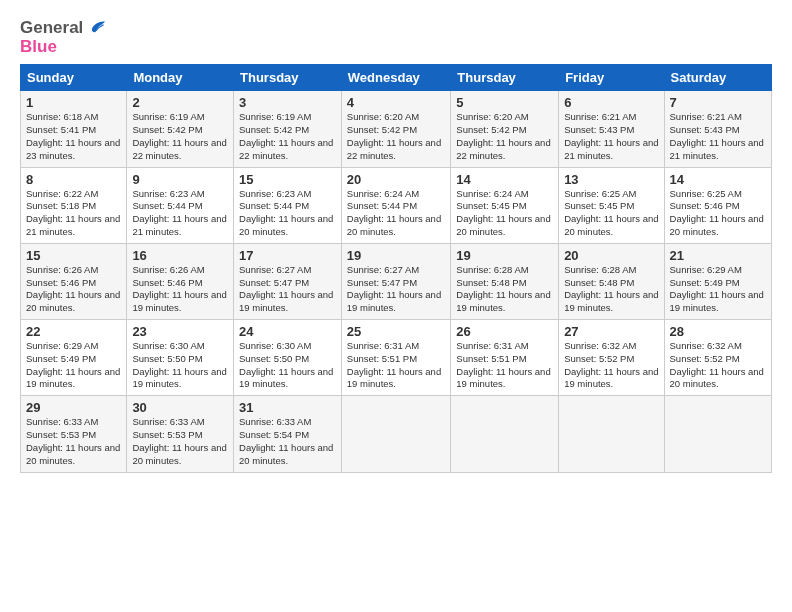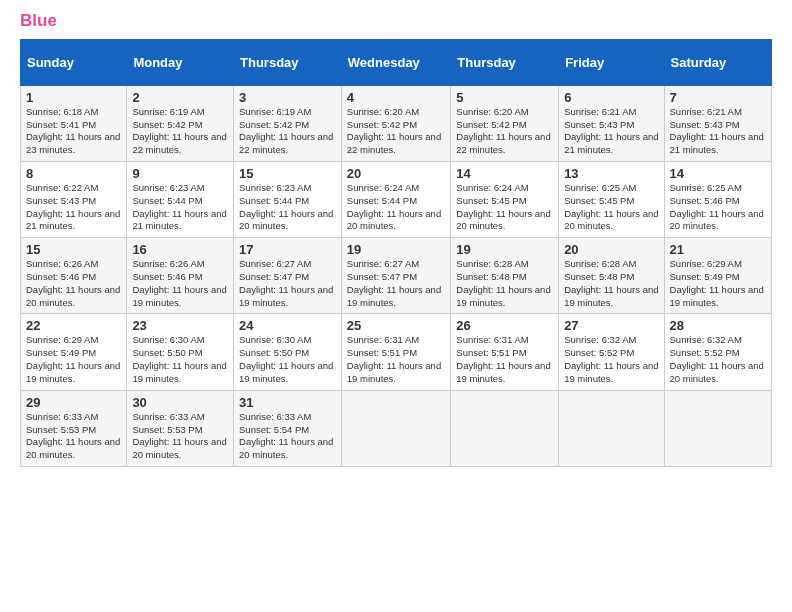--- a/index.html
+++ b/index.html
@@ -43,21 +43,21 @@
     }
     .calendar {
       width: 100%;
       border-collapse: collapse;
       font-size: 10px;
     }
     .calendar th {
       background-color: #1565c0;
       color: #fff;
       text-align: left;
-      padding: 15px 6px;
+      padding: 5px 6px;
       font-size: 13px;
       font-weight: bold;
       border: 1px solid #1565c0;
     }
     .calendar td {
       vertical-align: top;
       border: 1px solid #ccc;
       padding: 4px 5px;
       width: 113px;
       min-height: 80px;
@@ -84,20 +84,29 @@
       background-color: #f5f5f5 !important;
     }
   </style>
 </head>
 <body>
 
 <div class="page">
   <div class="header">
     <div class="logo">
       <div style="display:flex;flex-direction:column;align-items:flex-start;line-height:1.1">
+        <div style="display:flex;align-items:center;">
+          <span style="font-size:17px;font-weight:bold;color:#555;">General</span>
+          <span style="margin-left:3px;">
+            <svg width="22" height="22" viewBox="0 0 30 30" fill="none">
+              <path d="M8 18 C10 10, 22 6, 26 8 C22 12, 16 14, 14 20 C12 24, 8 22, 8 18Z" fill="#1565c0"></path>
+              <path d="M14 20 C16 16, 20 14, 24 12" stroke="#1565c0" stroke-width="1.5" fill="none"></path>
+            </svg>
+          </span>
+        </div>
         <span style="font-size:17px;font-weight:bold;color:#ec4899;margin-top:-4px;">Blue</span>
       </div>
     </div>
     <div class="title-block">
       <div class="month-title"></div>
       <div class="location-title"></div>
     </div>
   </div>
 
   <table class="calendar">
@@ -154,21 +163,21 @@
             <span class="day-number">7</span>
             <div class="day-info" style="white-space: pre-line;">Sunrise: 6:21 AM
 Sunset: 5:43 PM
 Daylight: 11 hours and 21 minutes.</div>
           </td>
         </tr>
         <tr>
           <td>
             <span class="day-number">8</span>
             <div class="day-info" style="white-space: pre-line;">Sunrise: 6:22 AM
-Sunset: 5:43 PM
+Sunset: 5:18 PM
 Daylight: 11 hours and 21 minutes.</div>
           </td>
           <td>
             <span class="day-number">9</span>
             <div class="day-info" style="white-space: pre-line;">Sunrise: 6:23 AM
 Sunset: 5:44 PM
 Daylight: 11 hours and 21 minutes.</div>
           </td>
           <td>
             <span class="day-number">15</span>

